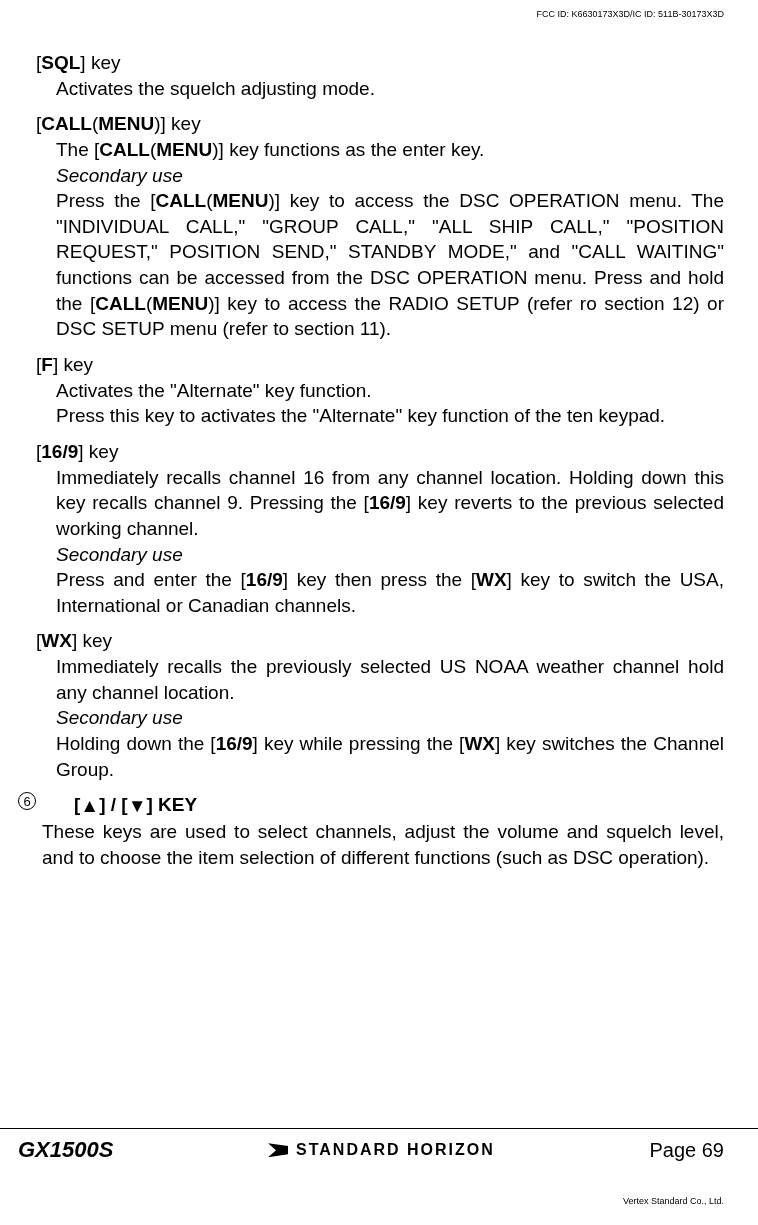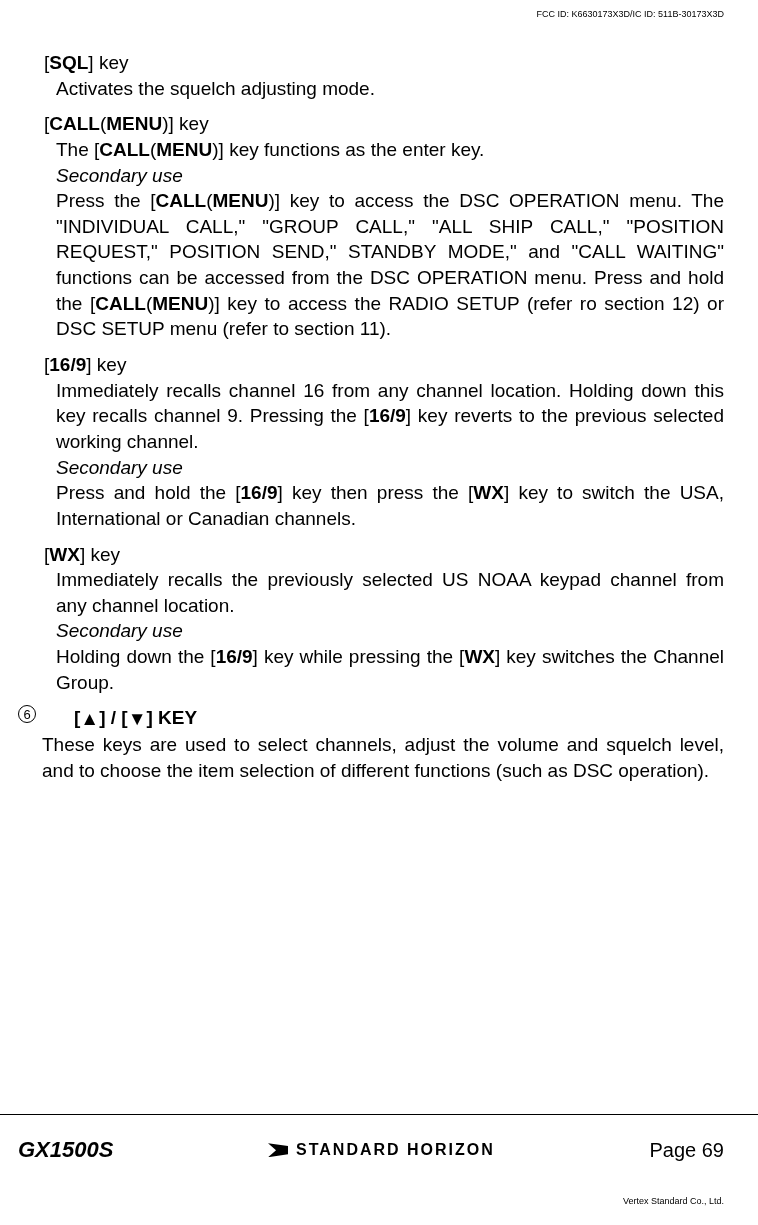--- a/index.html
+++ b/index.html
@@ -17,21 +17,21 @@
   .fcc {
     position: absolute;
     top: 8px;
     right: 34px;
     font-size: 9px;
   }
   .content {
     padding-left: 18px;
   }
   .entry { margin-bottom: 10px; }
-  .key-head { margin-left: 8px; }
+  .key-head { margin-left: 0; }
   .key-body { margin-left: 20px; text-align: justify; }
   .b { font-weight: bold; margin-left: 36px; }
   .ib { font-weight: normal; font-style: italic; }
   .kb { font-weight: bold; }
   .tri-up, .tri-down { display: inline-block; vertical-align: -1px; }
   .circ {
     display: inline-block;
     width: 18px; height: 18px;
     border: 1px solid #000;
     border-radius: 50%;
@@ -42,21 +42,21 @@
     margin-right: 2px;
   }
   .item6 { margin-top: 10px; }
   .item6-head { display: flex; align-items: flex-start; }
   .item6-body { margin-left: 24px; text-align: justify; }
   .footer {
     position: absolute;
     left: 0; right: 0;
     bottom: 60px;
     border-top: 1px solid #000;
-    padding: 20px 34px 0 18px;
+    padding: 6px 34px 0 18px;
     display: flex;
     align-items: center;
     justify-content: space-between;
   }
   .model { font-style: italic; font-weight: bold; font-size: 22px; }
   .brand { display: flex; align-items: center; gap: 8px; }
   .brand-name { font-weight: bold; letter-spacing: 2px; font-size: 16px; }
   .pagenum { font-size: 20px; }
   .vertex {
     position: absolute;
@@ -96,42 +96,51 @@
       <div>
         <span>The [</span><span class="kb">CALL</span><span>(</span><span class="kb">MENU</span><span>)] key functions as the enter key.</span>
       </div>
       <div class="ib">Secondary use</div>
       <div>
         <span>Press the [</span><span class="kb">CALL</span><span>(</span><span class="kb">MENU</span><span>)] key to access the DSC OPERATION menu. The "INDIVIDUAL CALL," "GROUP CALL," "ALL SHIP CALL," "POSITION REQUEST," POSITION SEND," STANDBY MODE," and "CALL WAITING" functions can be accessed from the DSC OPERATION menu. Press and hold the [</span><span class="kb">CALL</span><span>(</span><span class="kb">MENU</span><span>)] key to access the RADIO SETUP (refer ro section 12) or DSC SETUP menu (refer to section 11).</span>
       </div>
     </div>
   </div>
 
+  <div class="entry">
+    <div class="key-head">
+      <span>[</span><span class="kb">F</span><span>] key</span>
+    </div>
+    <div class="key-body">
+      <div>Activates the "Alternate" key function.</div>
+      <div>Press this key to activates the "Alternate" key function of the ten keypad.</div>
+    </div>
+  </div>
 
   <div class="entry">
     <div class="key-head">
       <span>[</span><span class="kb">16/9</span><span>] key</span>
     </div>
     <div class="key-body">
       <div>
         <span>Immediately recalls channel 16 from any channel location. Holding down this key recalls channel 9. Pressing the [</span><span class="kb">16/9</span><span>] key reverts to the previous selected working channel.</span>
       </div>
       <div class="ib">Secondary use</div>
       <div>
-        <span>Press and hold the [</span><span class="kb">16/9</span><span>] key then press the [</span><span class="kb">WX</span><span>] key to switch the USA, International or Canadian channels.</span>
+        <span>Press and enter the [</span><span class="kb">16/9</span><span>] key then press the [</span><span class="kb">WX</span><span>] key to switch the USA, International or Canadian channels.</span>
       </div>
     </div>
   </div>
 
   <div class="entry">
     <div class="key-head">
       <span>[</span><span class="kb">WX</span><span>] key</span>
     </div>
     <div class="key-body">
-      <div>Immediately recalls the previously selected US NOAA keypad channel from any channel location.</div>
+      <div>Immediately recalls the previously selected US NOAA weather channel hold any channel location.</div>
       <div class="ib">Secondary use</div>
       <div>
         <span>Holding down the [</span><span class="kb">16/9</span><span>] key while pressing the [</span><span class="kb">WX</span><span>] key switches the Channel Group.</span>
       </div>
     </div>
   </div>
 
   <div class="item6" style="margin-left:-18px;">
     <div class="item6-head">
       <span class="circ">6</span>

